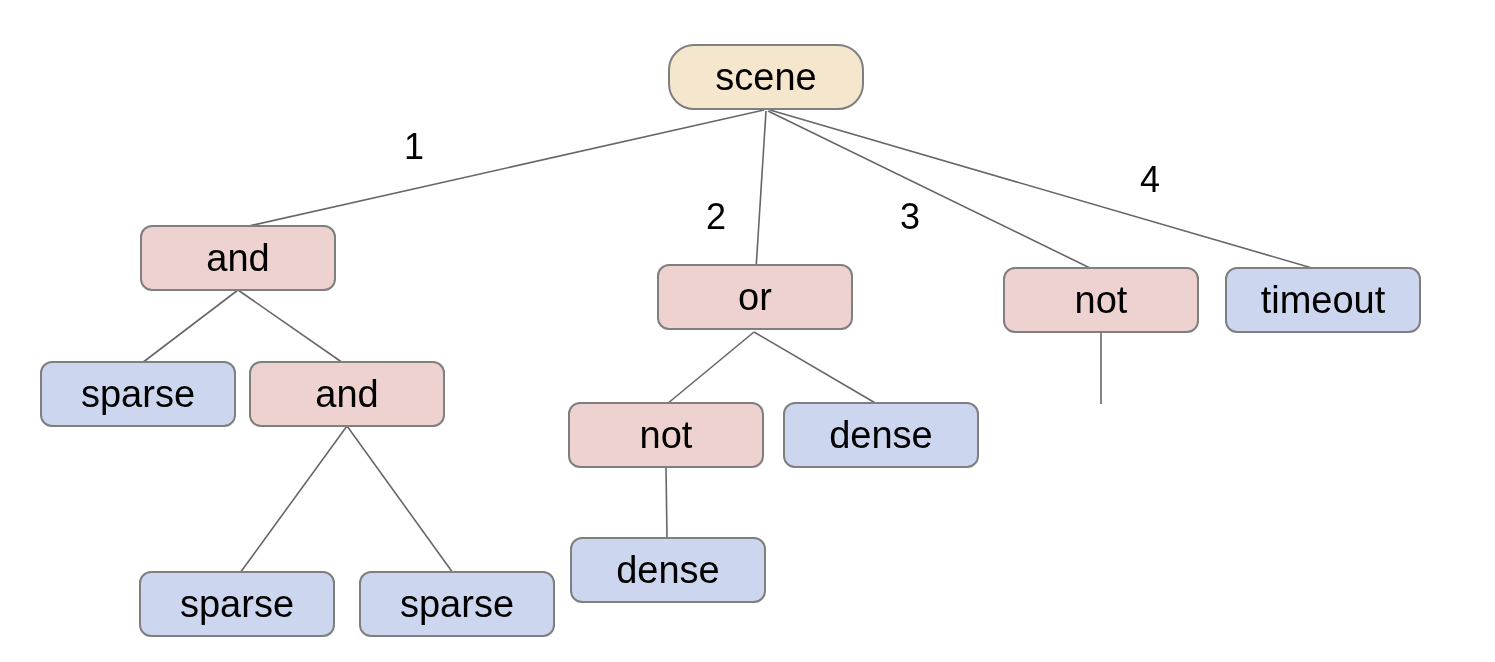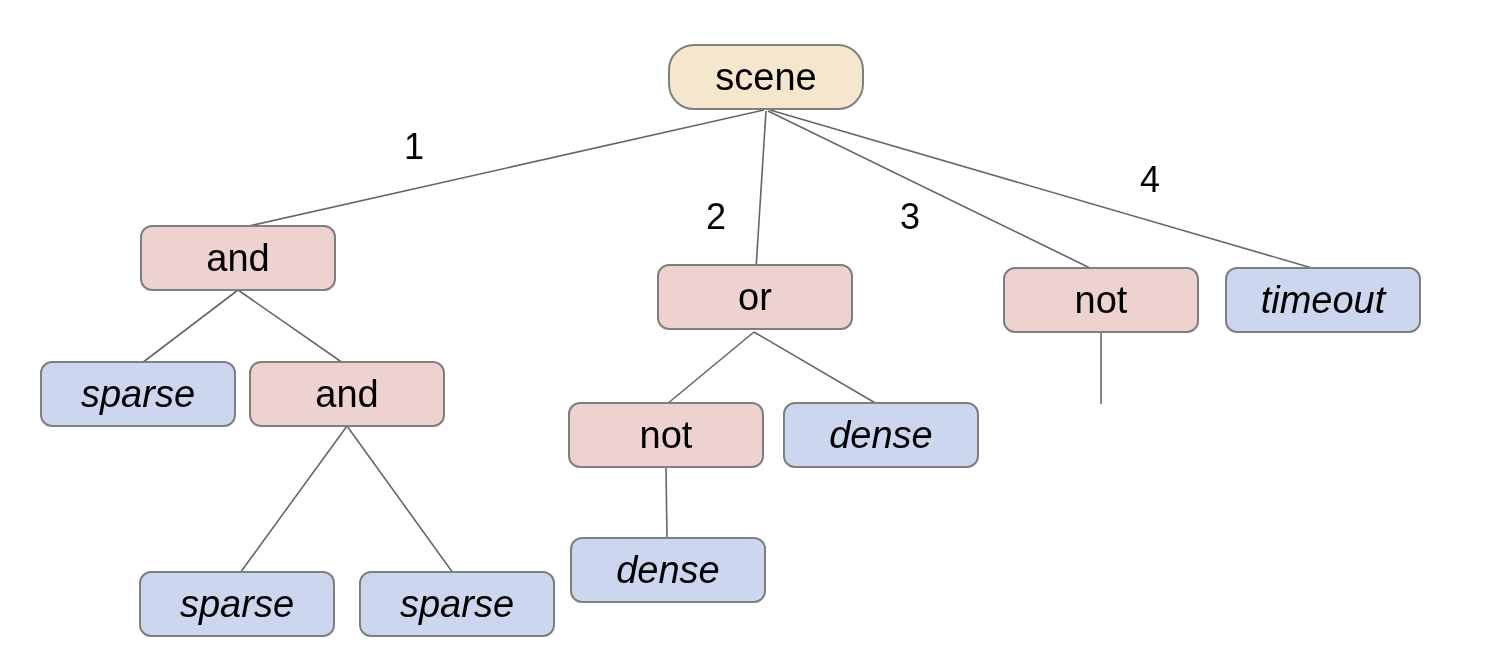--- a/index.html
+++ b/index.html
@@ -35,21 +35,21 @@
     display: flex;
     align-items: center;
     justify-content: center;
     font-size: 38px;
     color: var(--text, #000000);
     line-height: 1;
     white-space: nowrap;
   }
   .node.root     { background: var(--root-fill, #f5e7ce); border-radius: 26px; }
   .node.operator { background: var(--operator-fill, #eed2d0); }
-  .node.leaf     { background: var(--leaf-fill, #ccd6ee); font-style: italic; }
+  .node.leaf     { background: var(--leaf-fill, #ccd6ee); }
   .edge-label {
     position: absolute;
     transform: translate(-50%, -50%);
     font-size: 36px;
     color: var(--text, #000000);
     line-height: 1;
   }
 </style>
 </head>
 <body>

